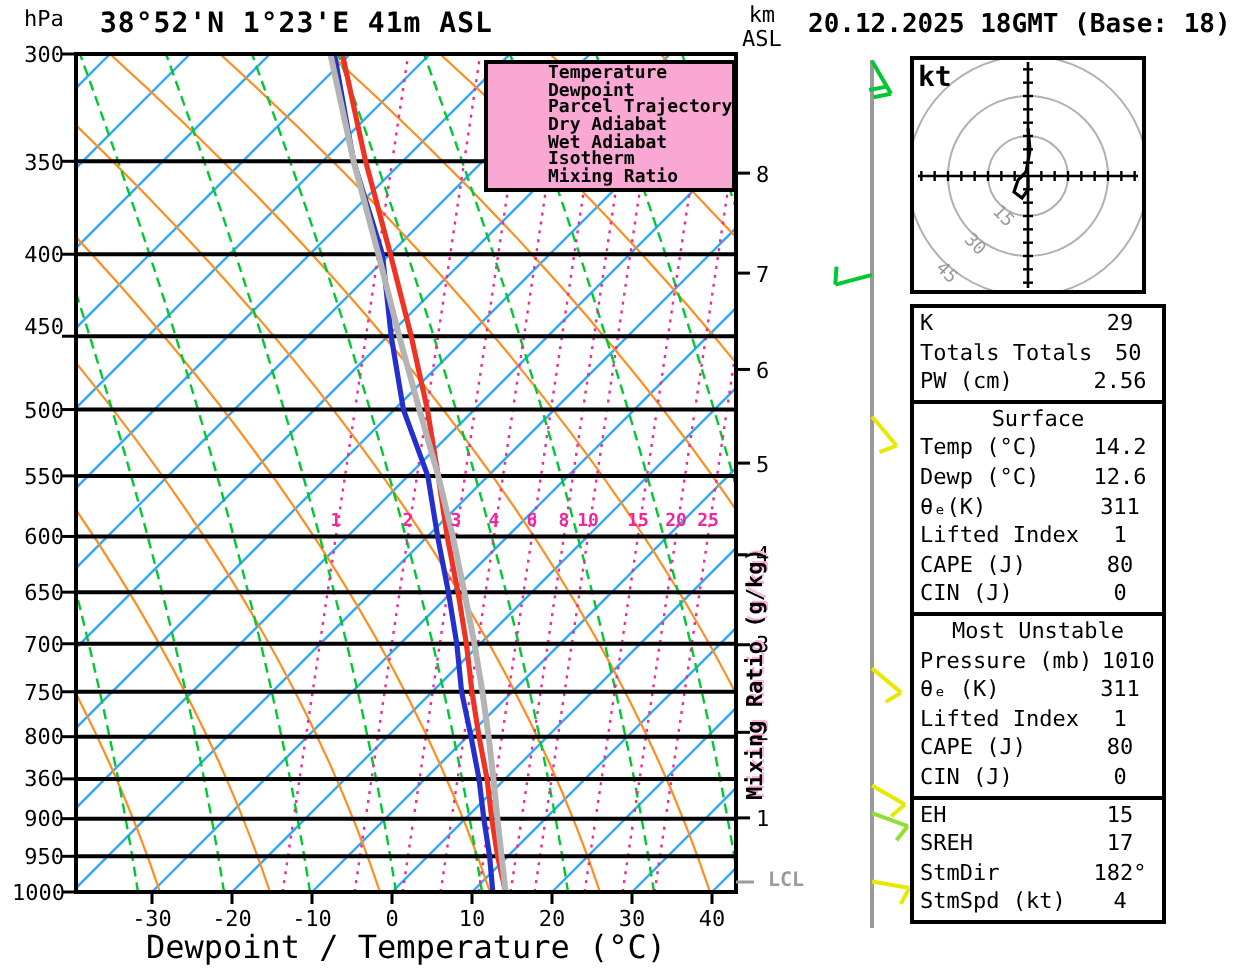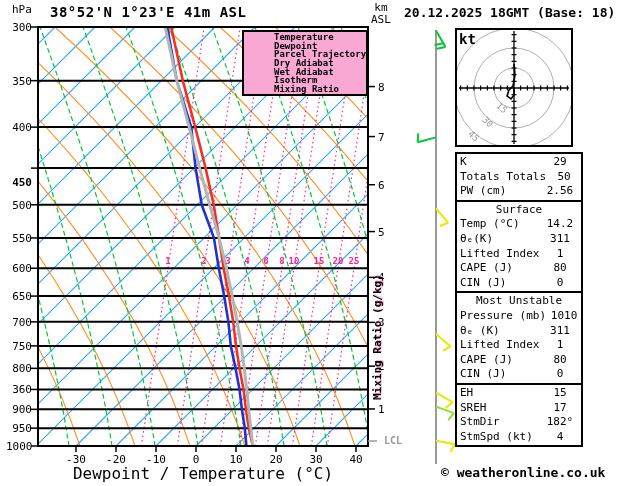--- a/index.html
+++ b/index.html
@@ -234,21 +234,21 @@
       <div class="lrow">
         <span class="lswatch"><span class="lline" style="border-top: 1px dotted rgb(240, 40, 157);"></span></span>
         <span class="ltext">Mixing Ratio</span>
       </div>
     </div>
 
   <div id="axis-labels">
       <span class="ptick" style="left:6px;top:27px;">300</span>
       <span class="ptick" style="left:6px;top:80.64667259555131px;">350</span>
       <span class="ptick" style="left:6px;top:127.11753415375672px;">400</span>
-      <span class="ptick" style="left:6px;top:182px;font-weight:bold;">450</span>
+      <span class="ptick" style="left:6px;top:163px;">450</span>
       <span class="ptick" style="left:6px;top:204.77472679524652px;">500</span>
       <span class="ptick" style="left:6px;top:237.94405187844086px;">550</span>
       <span class="ptick" style="left:6px;top:268.2252732047534px;">600</span>
       <span class="ptick" style="left:6px;top:296.0812965258022px;">650</span>
       <span class="ptick" style="left:6px;top:321.87194580030473px;">700</span>
       <span class="ptick" style="left:6px;top:345.8824658462432px;">750</span>
       <span class="ptick" style="left:6px;top:368.3428073585102px;">800</span>
       <span class="ptick" style="left:6px;top:389.44105513438734px;">360</span>
       <span class="ptick" style="left:6px;top:409.33301225575px;">900</span>
       <span class="ptick" style="left:6px;top:428.14918952391423px;">950</span>
@@ -353,20 +353,24 @@
           <span class="pval">2.56</span>
         </div>
       </div>
       <div class="psec">
         <div class="phead">Surface</div>
         <div class="prow">
           <span class="plab">Temp (°C)</span>
           <span class="pval">14.2</span>
         </div>
         <div class="prow">
+          <span class="plab">Dewp (°C)</span>
+          <span class="pval">12.6</span>
+        </div>
+        <div class="prow">
           <span class="plab">θₑ(K)</span>
           <span class="pval">311</span>
         </div>
         <div class="prow">
           <span class="plab">Lifted Index</span>
           <span class="pval">1</span>
         </div>
         <div class="prow">
           <span class="plab">CAPE (J)</span>
           <span class="pval">80</span>
@@ -412,14 +416,13 @@
           <span class="plab">StmDir</span>
           <span class="pval">182°</span>
         </div>
         <div class="prow">
           <span class="plab">StmSpd (kt)</span>
           <span class="pval">4</span>
         </div>
       </div>
     </div>
 
-  <div class="abs copyright">© weatheronline.co.uk</div>
 </div>
 
 </body></html>

